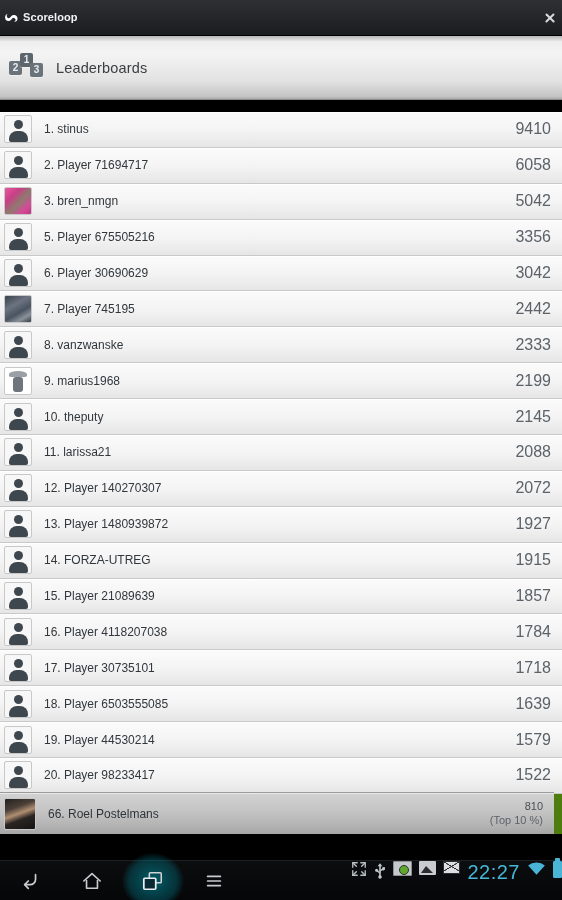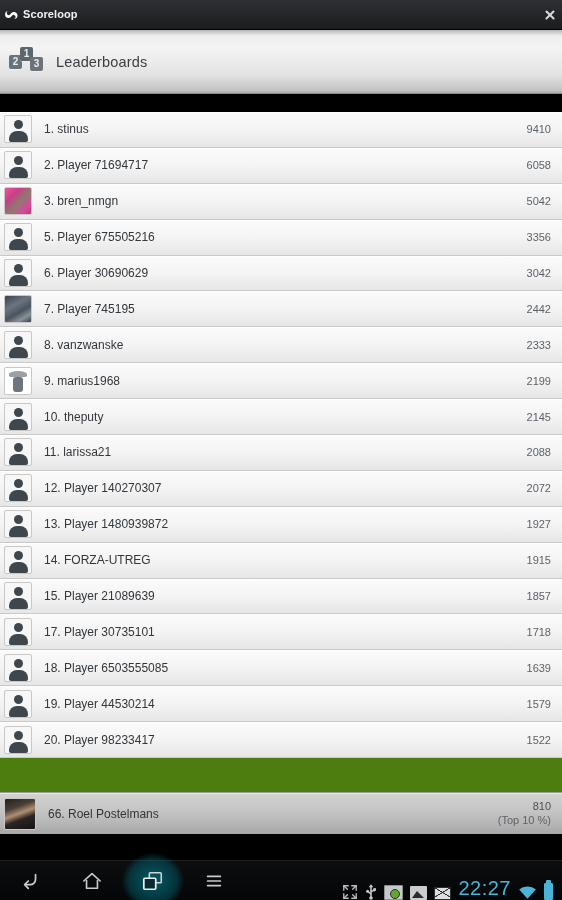--- a/index.html
+++ b/index.html
@@ -5,21 +5,21 @@
   * { margin:0; padding:0; box-sizing:border-box; }
   html, body {
     width:562px; height:900px;
     font-family:"Liberation Sans", sans-serif;
     background:#000; overflow:hidden;
   }
   #app { position:relative; width:562px; height:900px; }
 
   
   .titlebar {
-    height:30px; width:100%;
+    height:36px; width:100%;
     background:linear-gradient(to bottom,#2e3033 0%,#232528 55%,#1a1c1e 100%);
     display:flex; align-items:center; justify-content:space-between;
     padding:0 5px 0 4px;
     border-bottom:1px solid #000;
   }
   .title-left { display:flex; align-items:center; gap:5px; }
   .logo-sl { width:14px; height:11px; display:block; }
   .title-txt {
     color:#f2f2f2; font-size:11px; font-weight:bold;
     letter-spacing:.1px; line-height:1;
@@ -119,25 +119,25 @@
   .avatar.sheriff::after {
     content:""; position:absolute; left:50%; top:9px; margin-left:-5px;
     width:10px; height:15px; background:#6e757c; border-radius:3px;
   }
   .avatar.photo-dark { background:linear-gradient(160deg,#23201f 0%,#4b4038 30%,#b08f72 48%,#2a2523 65%,#161312 100%); }
 
   .rowname {
     margin-left:12px; font-size:12px; color:#32373c;
     flex:1 1 auto; white-space:nowrap; overflow:hidden;
   }
-  .rowscore { font-size:11px; color:#5c6268; text-align:right; }
+  .rowscore { font-size:16px; color:#5c6268; text-align:right; }
 
   
   .selfrow {
-    position:absolute; left:0; right:0; bottom:66px;
+    position:absolute; left:0; right:8px; bottom:66px;
     height:42px; display:flex; align-items:center;
     padding:0 11px 0 4px;
     background:linear-gradient(to bottom,#d2d2d2 0%,#c4c4c4 45%,#b3b3b3 80%,#a6a6a6 100%);
     border-top:1px solid #9a9a9a;
     box-shadow:inset 0 1px 0 rgba(255,255,255,.5);
     cursor:pointer;
   }
   .selfrow .avatar { width:32px; height:32px; }
   .selfname { margin-left:12px; font-size:12px; color:#2f3439; flex:1 1 auto; }
   .selfscoreblock { text-align:right; line-height:1.25; }
@@ -158,22 +158,22 @@
   }
   .navbtn.recents-on::before {
     content:""; position:absolute; left:50%; top:50%;
     width:62px; height:56px; margin-left:-31px; margin-top:-28px;
     background:radial-gradient(ellipse at center,rgba(0,160,180,.55) 0%,rgba(0,140,160,.30) 55%,rgba(0,120,140,0) 72%);
     border-radius:50%;
   }
   .navbtn svg { position:relative; z-index:2; }
   .navspacer { flex:1 1 auto; }
   .statusicons {
-    display:flex; align-items:flex-end; gap:7px;
-    padding-right:9px; height:100%;
+    display:flex; align-items:flex-start; gap:7px;
+    height:100%;
   }
   .clock {
     font-size:20px; color:#46b6d9; letter-spacing:.5px;
     font-family:"Liberation Sans", sans-serif; font-weight:300;
   }
   .sicon { display:flex; align-items:center; }
   .battery {
     width:9px; height:17px; border:1.6px solid #4ab4d6; border-radius:1px;
     position:relative; background:#4ab4d6;
   }
@@ -303,20 +303,25 @@
       </div>
       <div class="row">
         <div class="avatar default"></div>
         <div class="rowname">14. FORZA-UTREG</div>
         <div class="rowscore">1915</div>
       </div>
       <div class="row">
         <div class="avatar default"></div>
         <div class="rowname">15. Player 21089639</div>
         <div class="rowscore">1857</div>
+      </div>
+      <div class="row">
+        <div class="avatar default"></div>
+        <div class="rowname">16. Player 4118207038</div>
+        <div class="rowscore">1784</div>
       </div>
       <div class="row">
         <div class="avatar default"></div>
         <div class="rowname">17. Player 30735101</div>
         <div class="rowscore">1718</div>
       </div>
       <div class="row">
         <div class="avatar default"></div>
         <div class="rowname">18. Player 6503555085</div>
         <div class="rowscore">1639</div>

